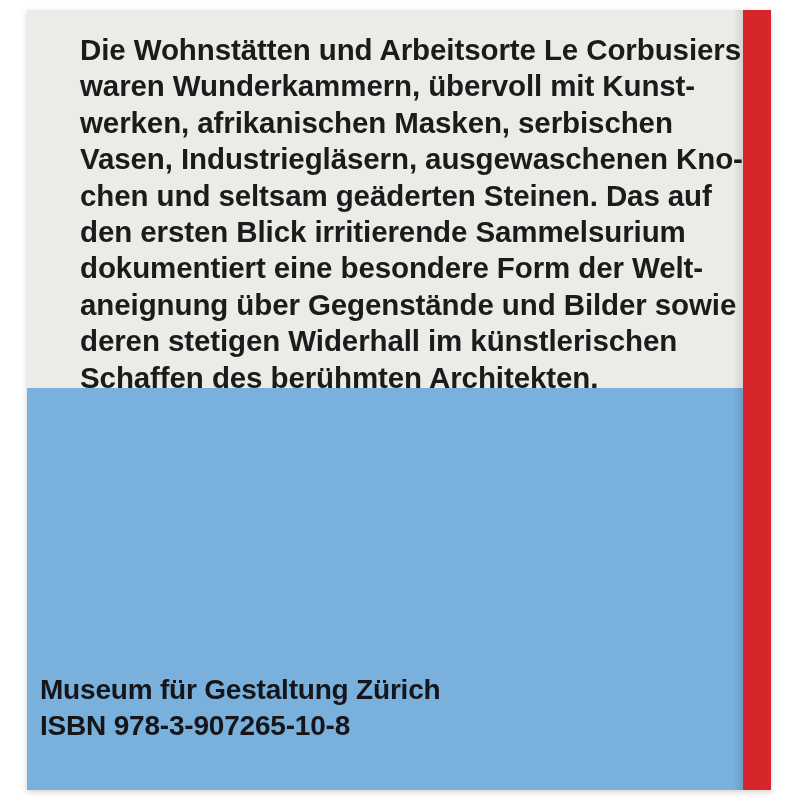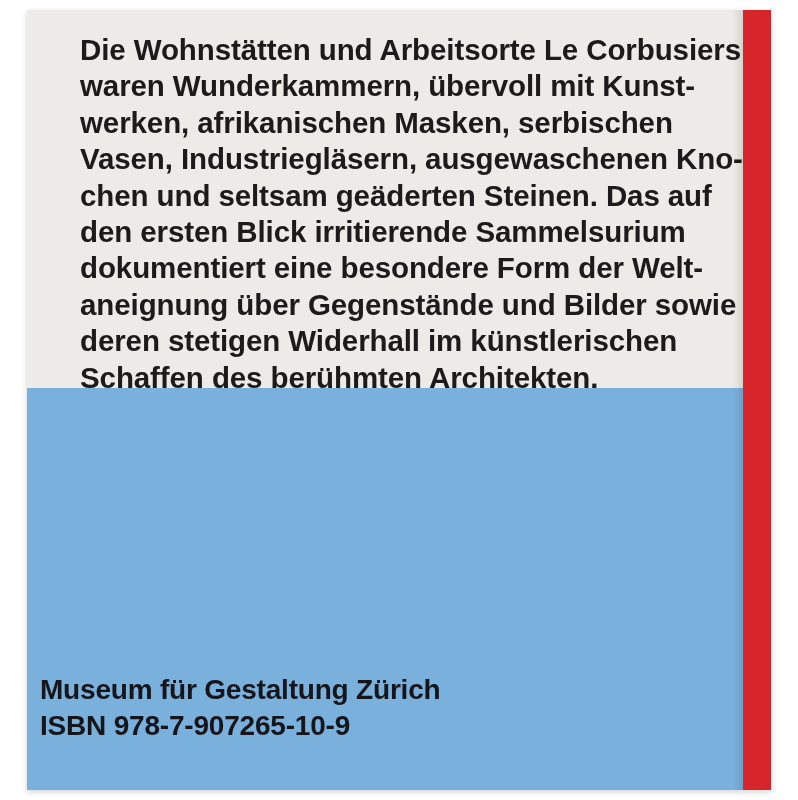--- a/index.html
+++ b/index.html
@@ -106,20 +106,20 @@
 den ersten Blick irritierende Sammelsurium
 dokumentiert eine besondere Form der Welt-
 aneignung über Gegenstände und Bilder sowie
 deren stetigen Widerhall im künstlerischen
 Schaffen des berühmten Architekten.</div>
     </div>
 
     <div class="blue-panel">
       <div class="imprint">
         <div>Museum für Gestaltung Zürich</div>
-        <div>ISBN 978-7-907265-10-9</div>
+        <div>ISBN 978-3-907265-10-8</div>
       </div>
     </div>
 
     <div class="spine-shadow"></div>
     <div class="spine"></div>
   </div>
 </div>
 
 </body></html>

